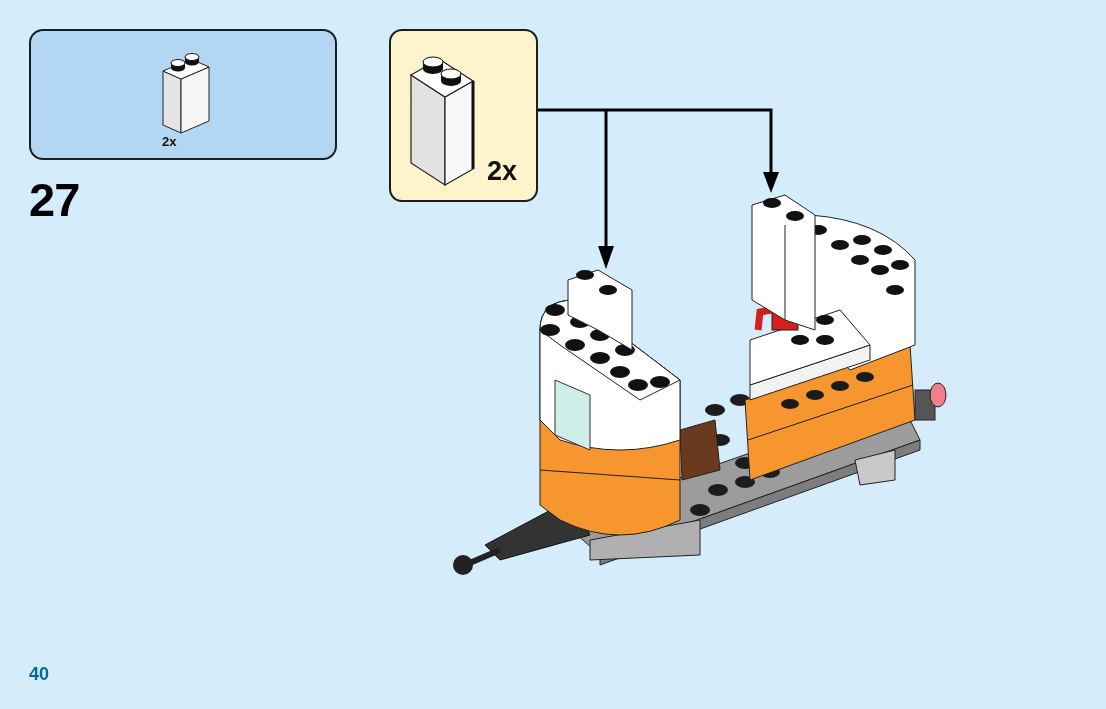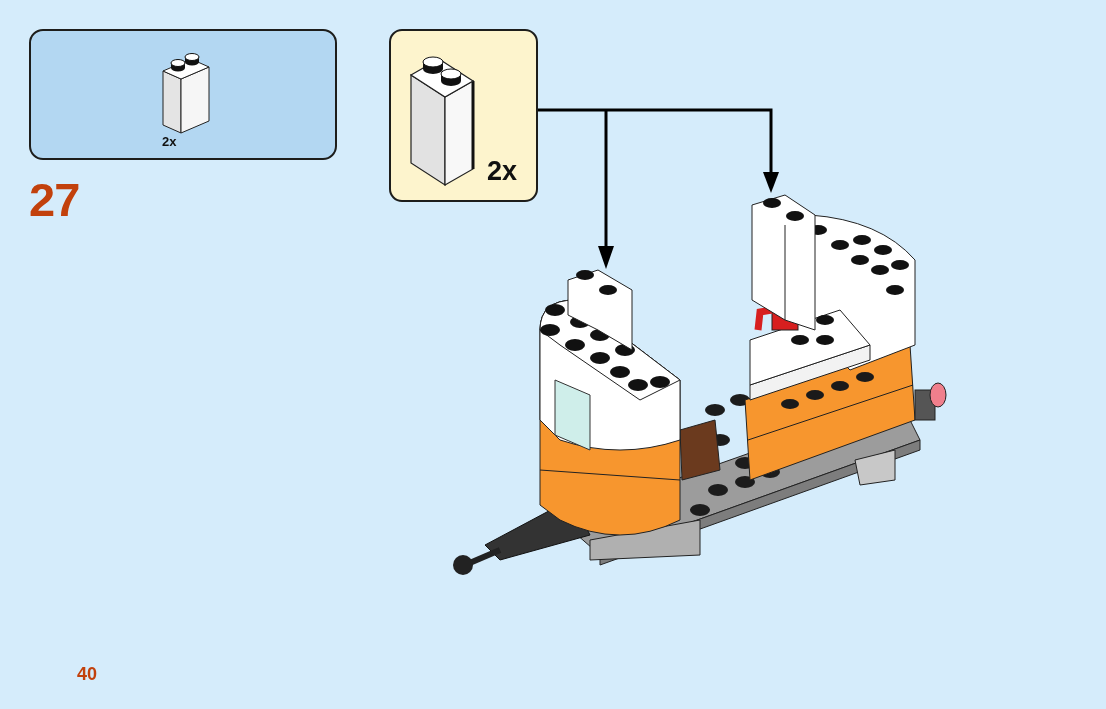--- a/index.html
+++ b/index.html
@@ -17,39 +17,39 @@
       border-radius: 14px;
       box-sizing: border-box;
     }
     .parts-box .brick { position: absolute; left: 128px; top: 14px; }
     .parts-box .qty {
       position: absolute; left: 131px; top: 103px;
       font-size: 13px; font-weight: bold; color: #111;
     }
     .step-number {
       position: absolute; left: 29px; top: 172px;
-      font-size: 47px; font-weight: bold; color: #c2410c;
+      font-size: 47px; font-weight: bold; color: #000000;
       letter-spacing: -1px;
     }
     .sub-box {
       position: absolute; left: 389px; top: 29px;
       width: 149px; height: 173px;
       background: #fdf4cd;
       border: 2px solid #1d1d1b;
       border-radius: 13px;
       box-sizing: border-box;
     }
     .sub-box .brick { position: absolute; left: 18px; top: 16px; }
     .sub-box .qty {
       position: absolute; left: 96px; top: 125px;
       font-size: 27px; font-weight: bold; color: #111;
     }
     .page-number {
       position: absolute; left: 29px; top: 664px;
-      font-size: 18px; font-weight: bold; color: #c2410c; margin-left: 48px;
+      font-size: 18px; font-weight: bold; color: #0369a1;
     }
     .arrows { position: absolute; left: 0; top: 0; }
     .model { position: absolute; left: 440px; top: 190px; }
   </style>
 </head>
 <body>
 
 <div class="parts-box">
   <svg class="brick" width="56" height="90" viewBox="0 0 56 90">
     <polygon points="4,26 22,34 22,88 4,80" fill="#e4e4e4" stroke="#222" stroke-width="1"></polygon>

